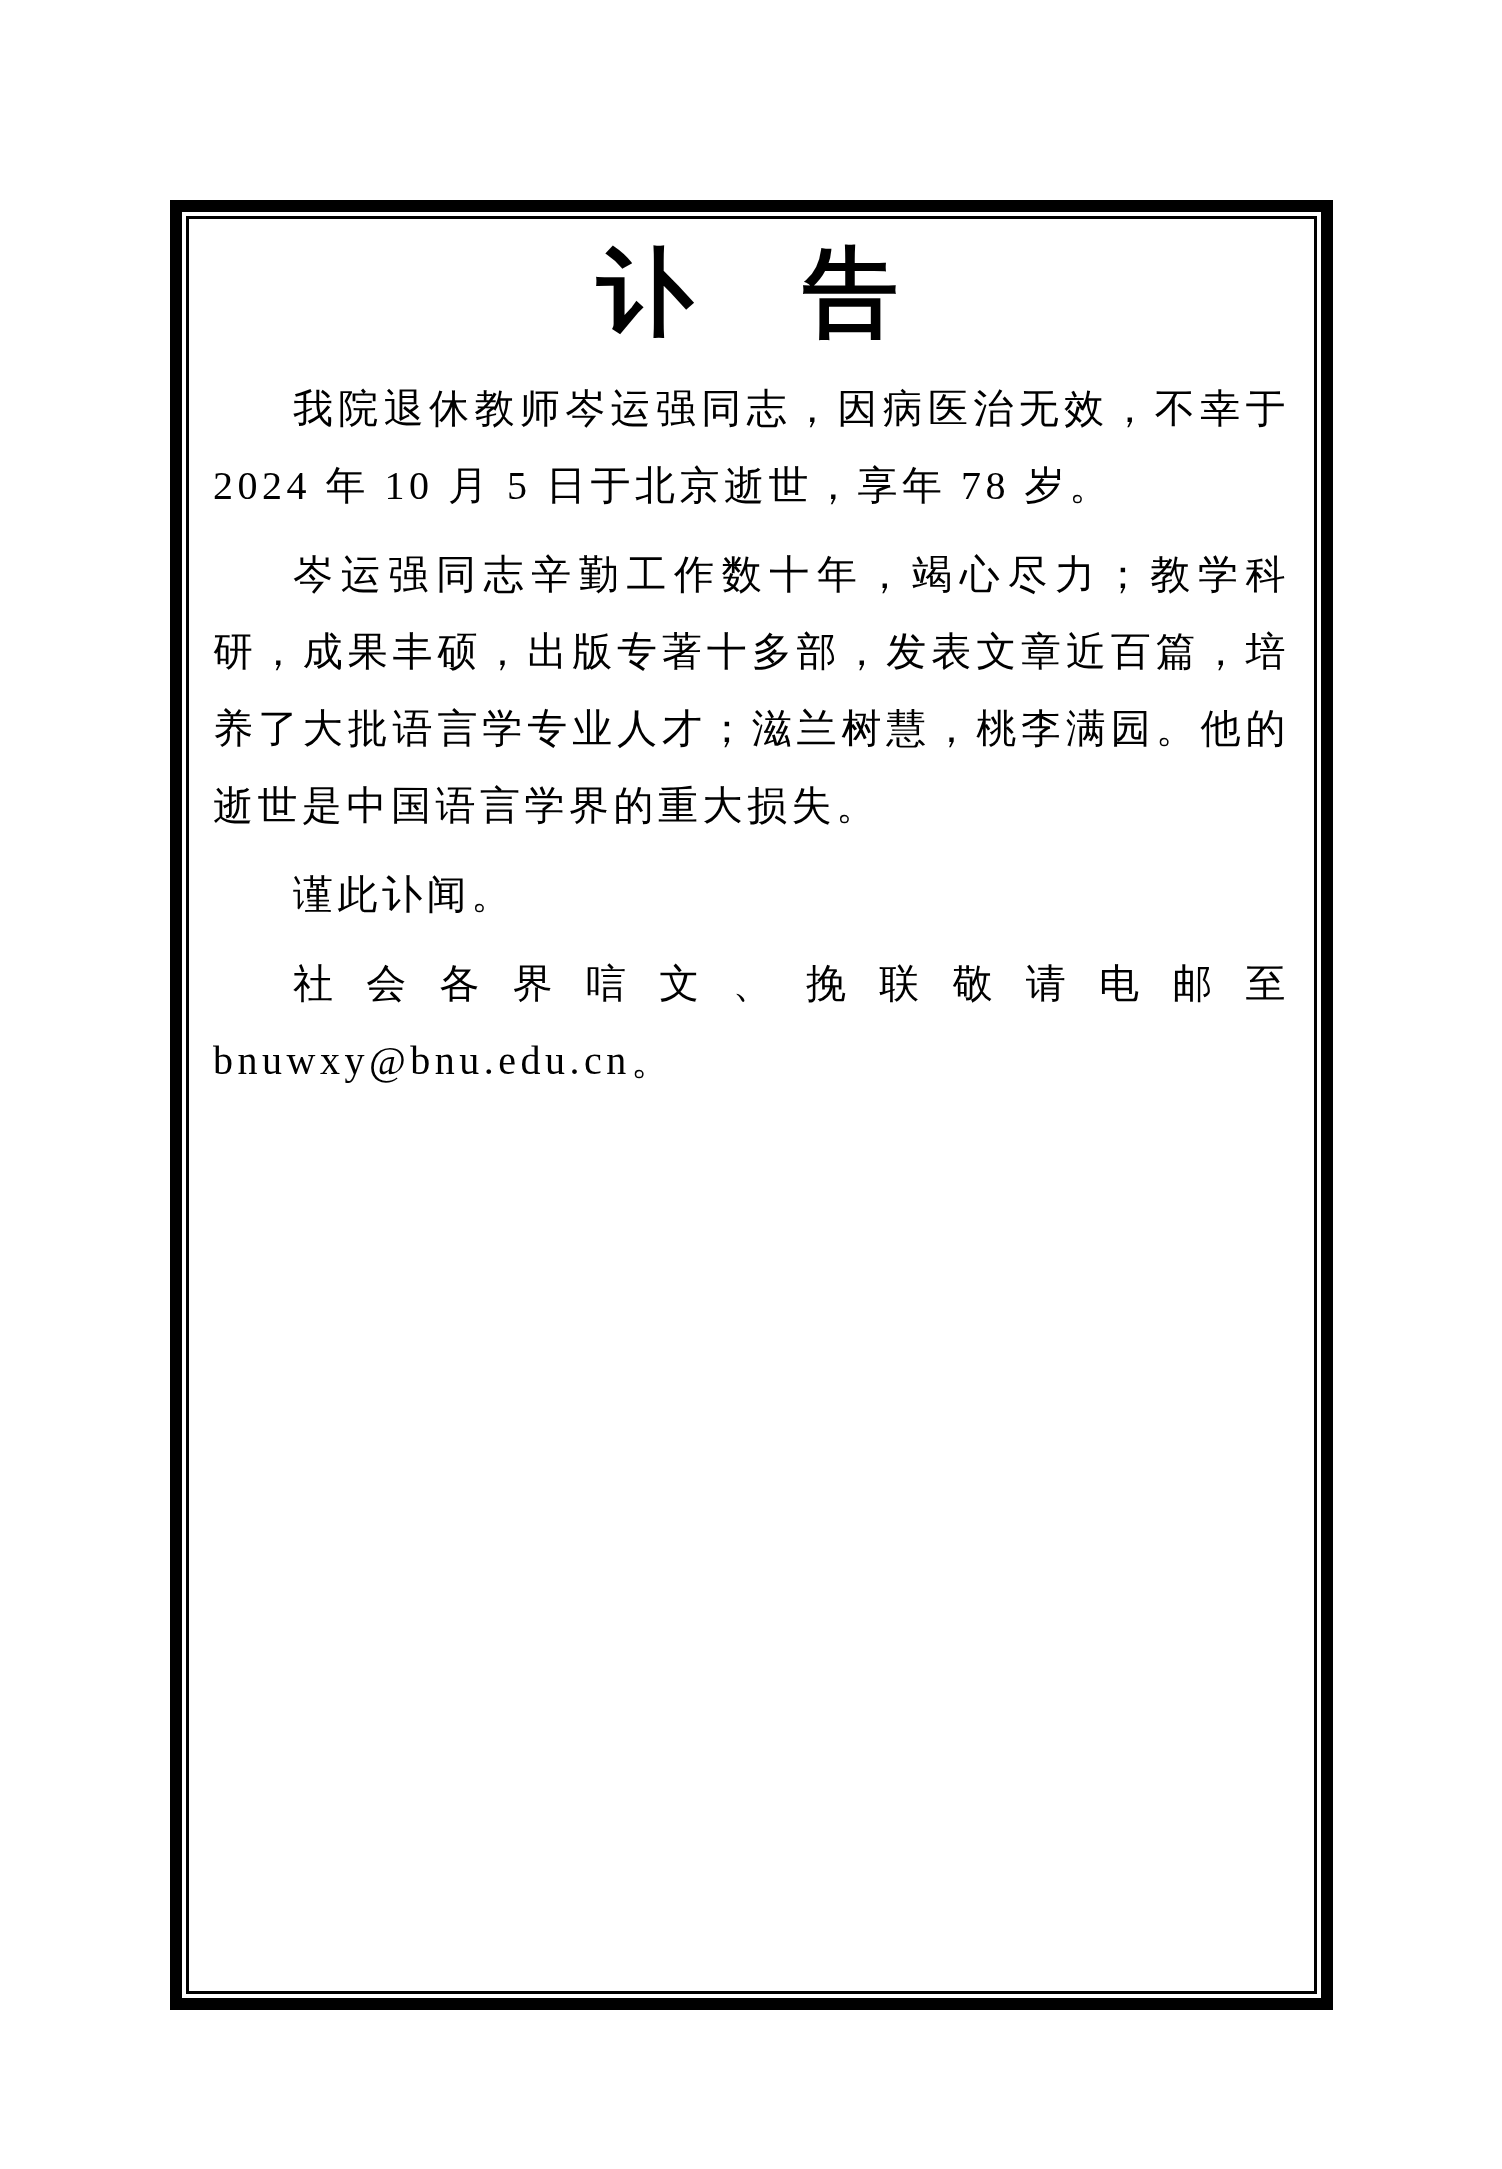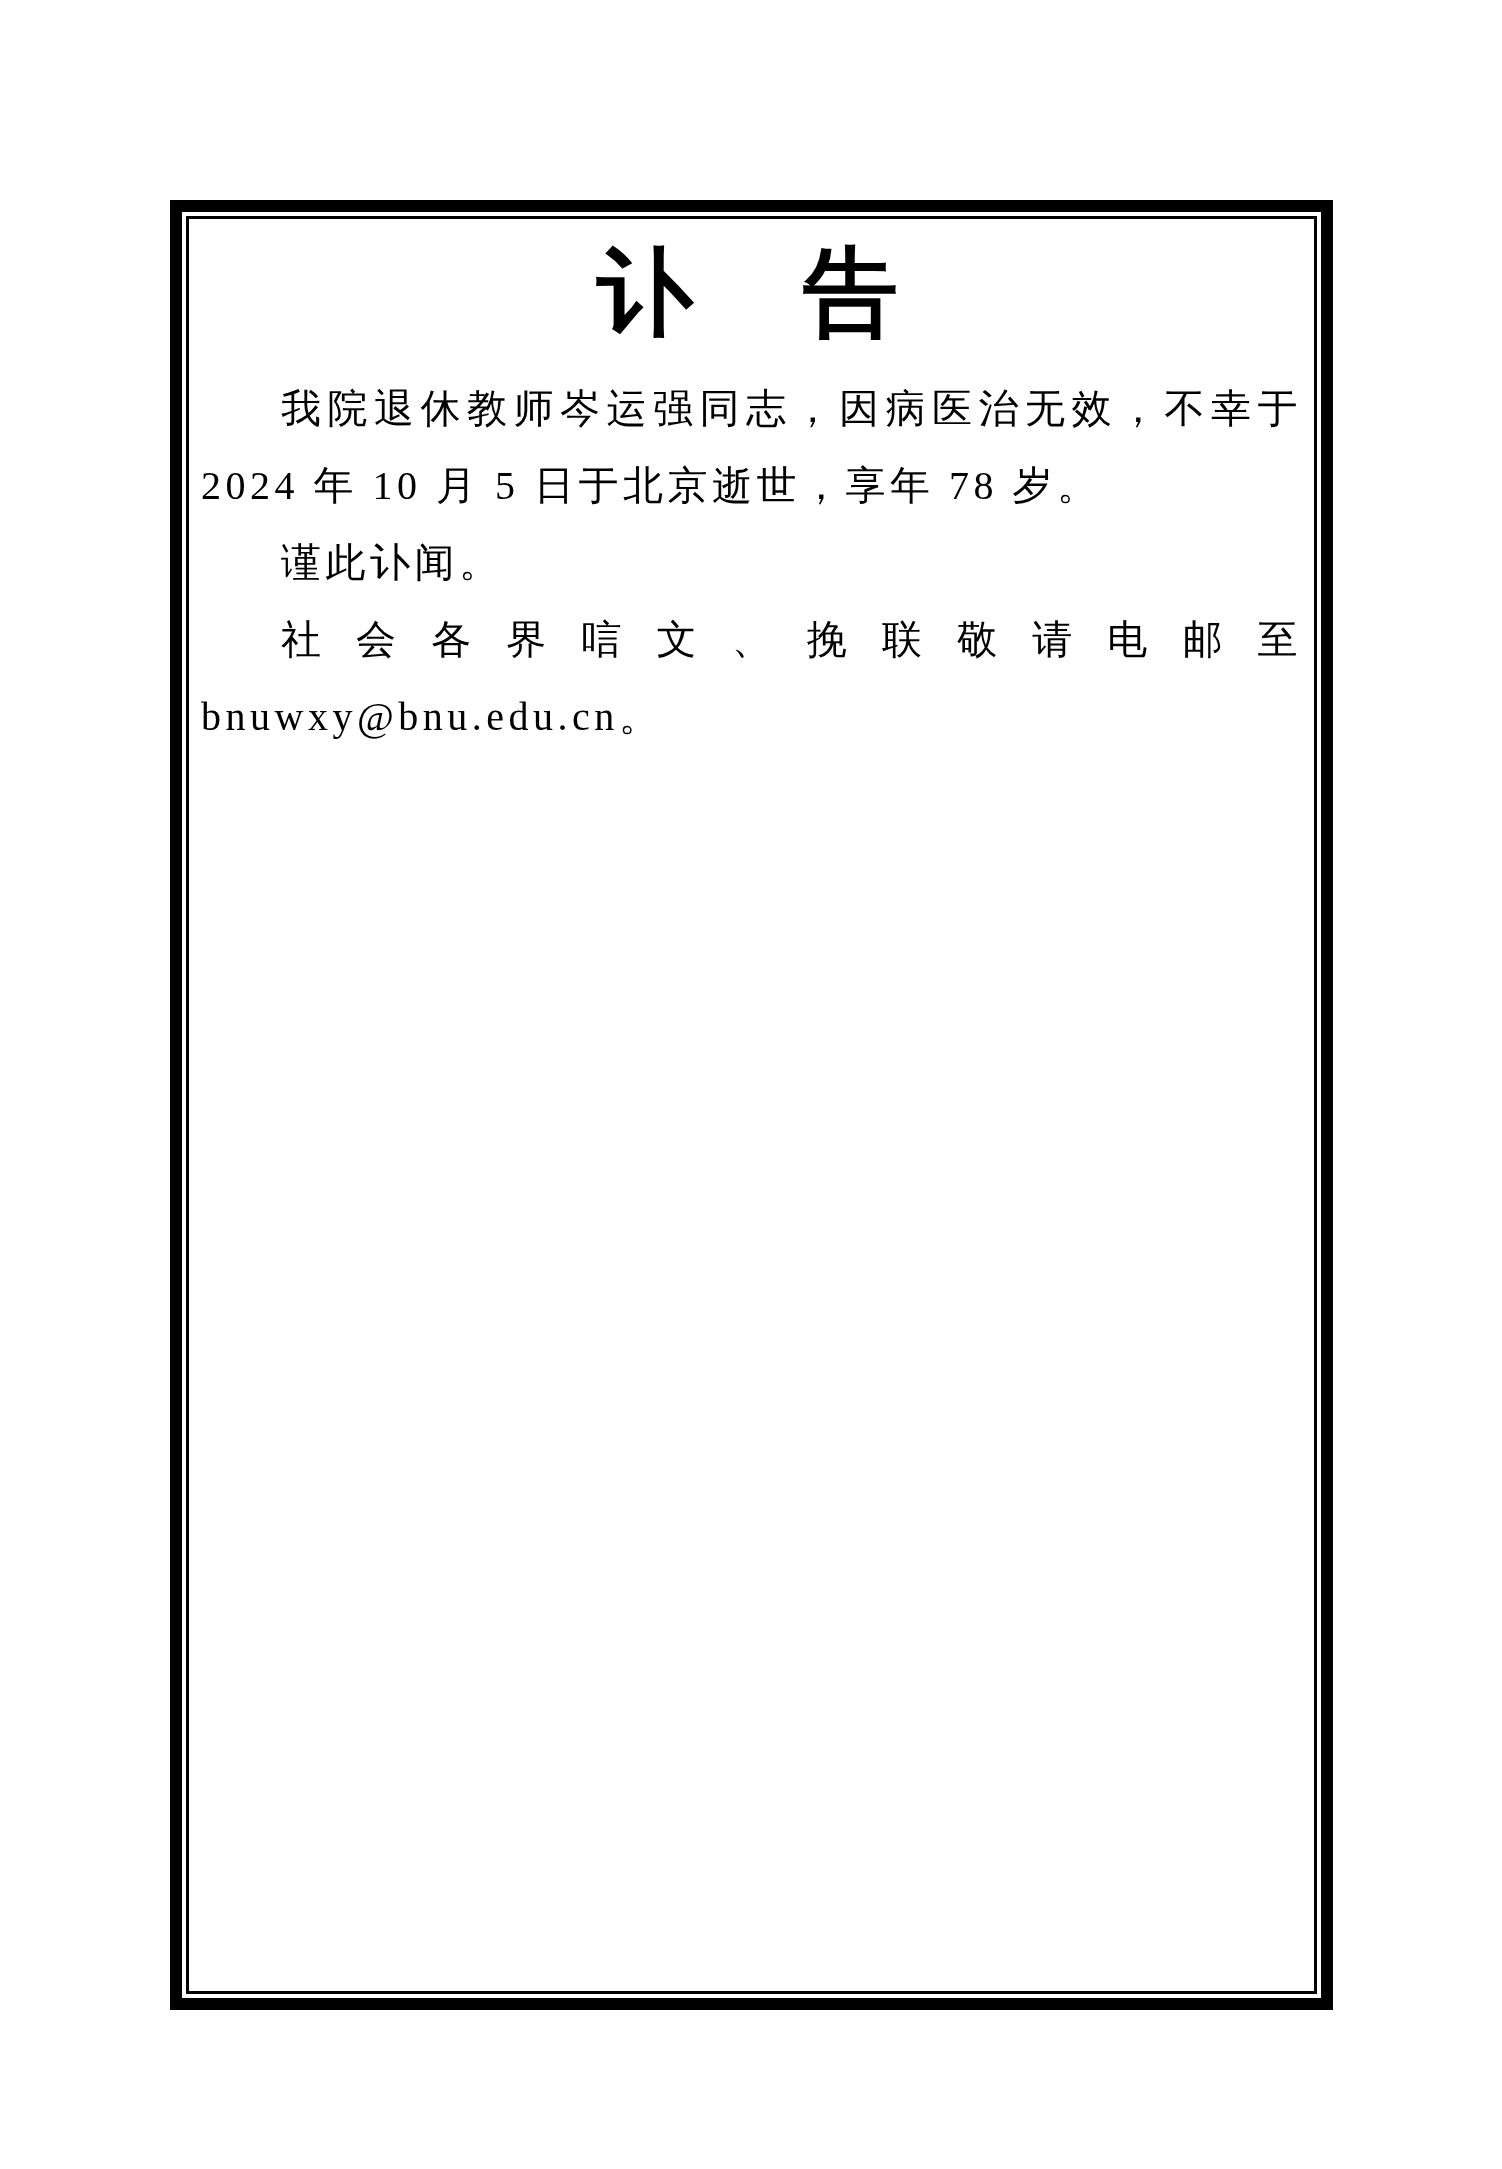--- a/index.html
+++ b/index.html
@@ -35,38 +35,39 @@
     margin: 0 0 30px 0;
     font-family: "Liberation Sans", "DejaVu Sans", sans-serif;
     font-weight: bold;
     font-size: 95px;
     line-height: 95px;
     text-align: center;
     letter-spacing: 8px;
     white-space: pre;
   }
   .notice-body p {
-    margin: 0;
+    margin: 12px;
     font-size: 40px;
     line-height: 77px;
     letter-spacing: 4.5px;
     text-align: justify;
     text-indent: 2em;
   }
 </style>
 </head>
 <body>
 
 <div class="page">
   <div class="frame-outer">
     <div class="frame-inner">
 
       <h1 class="notice-title">讣　告</h1>
 
       <div class="notice-body">
         <p>我院退休教师岑运强同志，因病医治无效，不幸于 2024 年 10 月 5 日于北京逝世，享年 78 岁。</p>
+        <p>岑运强同志辛勤工作数十年，竭心尽力；教学科研，成果丰硕，出版专著十多部，发表文章近百篇，培养了大批语言学专业人才；滋兰树慧，桃李满园。他的逝世是中国语言学界的重大损失。</p>
         <p>谨此讣闻。</p>
         <p>社会各界唁文、挽联敬请电邮至 bnuwxy@bnu.edu.cn。</p>
       </div>
 
     </div>
   </div>
 </div>
 
 </body></html>

